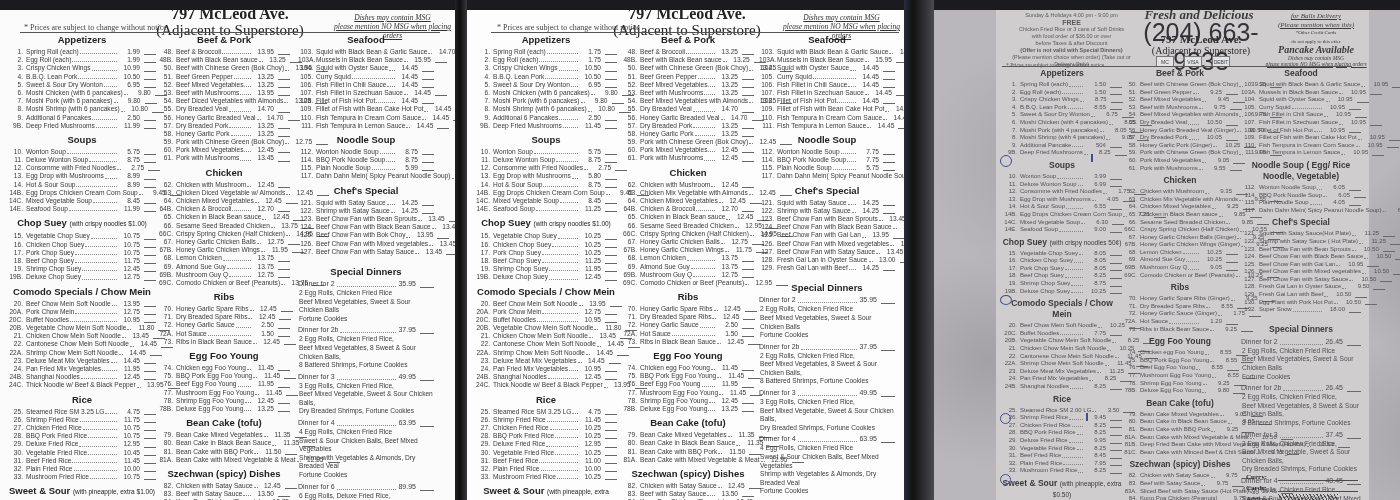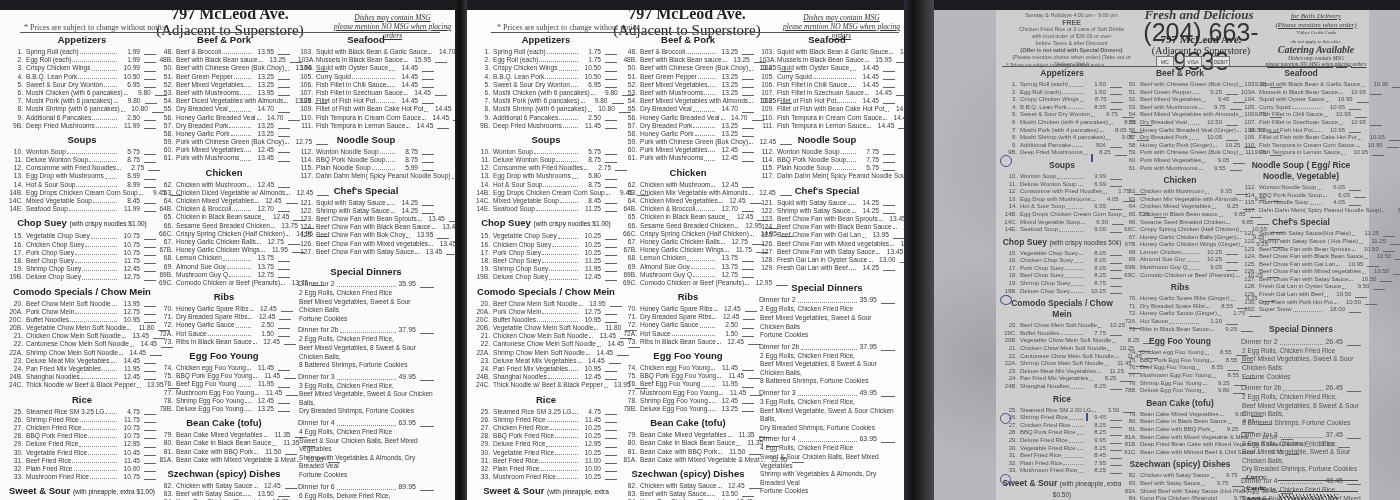--- a/index.html
+++ b/index.html
@@ -1800,24 +1800,24 @@
       <div class="a1" style="font-size:11px;line-height:11px">797 McLeod Ave.</div>
       <div class="a2" style="font-size:10px;line-height:12px">(Adjacent to Superstore)</div>
     </div>
     <div class="cards" style="left:160px;top:46px">
       <div class="card">MC</div>
       <div class="card">VISA</div>
       <div class="card">DEBIT</div>
     </div>
     <div class="rnote" style="left:268px;top:2px;width:104px">
       <div style="text-decoration:underline">for Balls Delivery</div>
-      <div style="text-decoration:underline">(Please mention when order)</div>
+      <div style="text-decoration:underline">(Please mention when this)</div>
       <div style="font-size:5px;font-style:normal">*Other Credit Cards</div>
       <div style="font-size:5px;font-style:normal">do not apply to this offer</div>
-      <div class="cater">Catering Available</div>
+      <div class="cater">Pancake Available</div>
       <div style="font-size:5.5px;line-height:6px">Dishes may contain MSG</div>
       <div style="font-size:5.5px;line-height:6px;text-decoration:underline">please mention NO MSG when placing orders</div>
     </div>
     <div class="note-l" style="left:10px;top:52px;font-size:5.5px">* Prices are subject to change without notice</div>
     <div class="rule" style="left:6px;top:56px;width:350px"></div>
     <div class="col" style="left:6px;top:55px;width:120px">
         <div class="sec"><span>Appetizers</span></div>
         <div class="it">
           <span class="n">1.</span>
           <span class="t">Spring Roll (each)</span>

